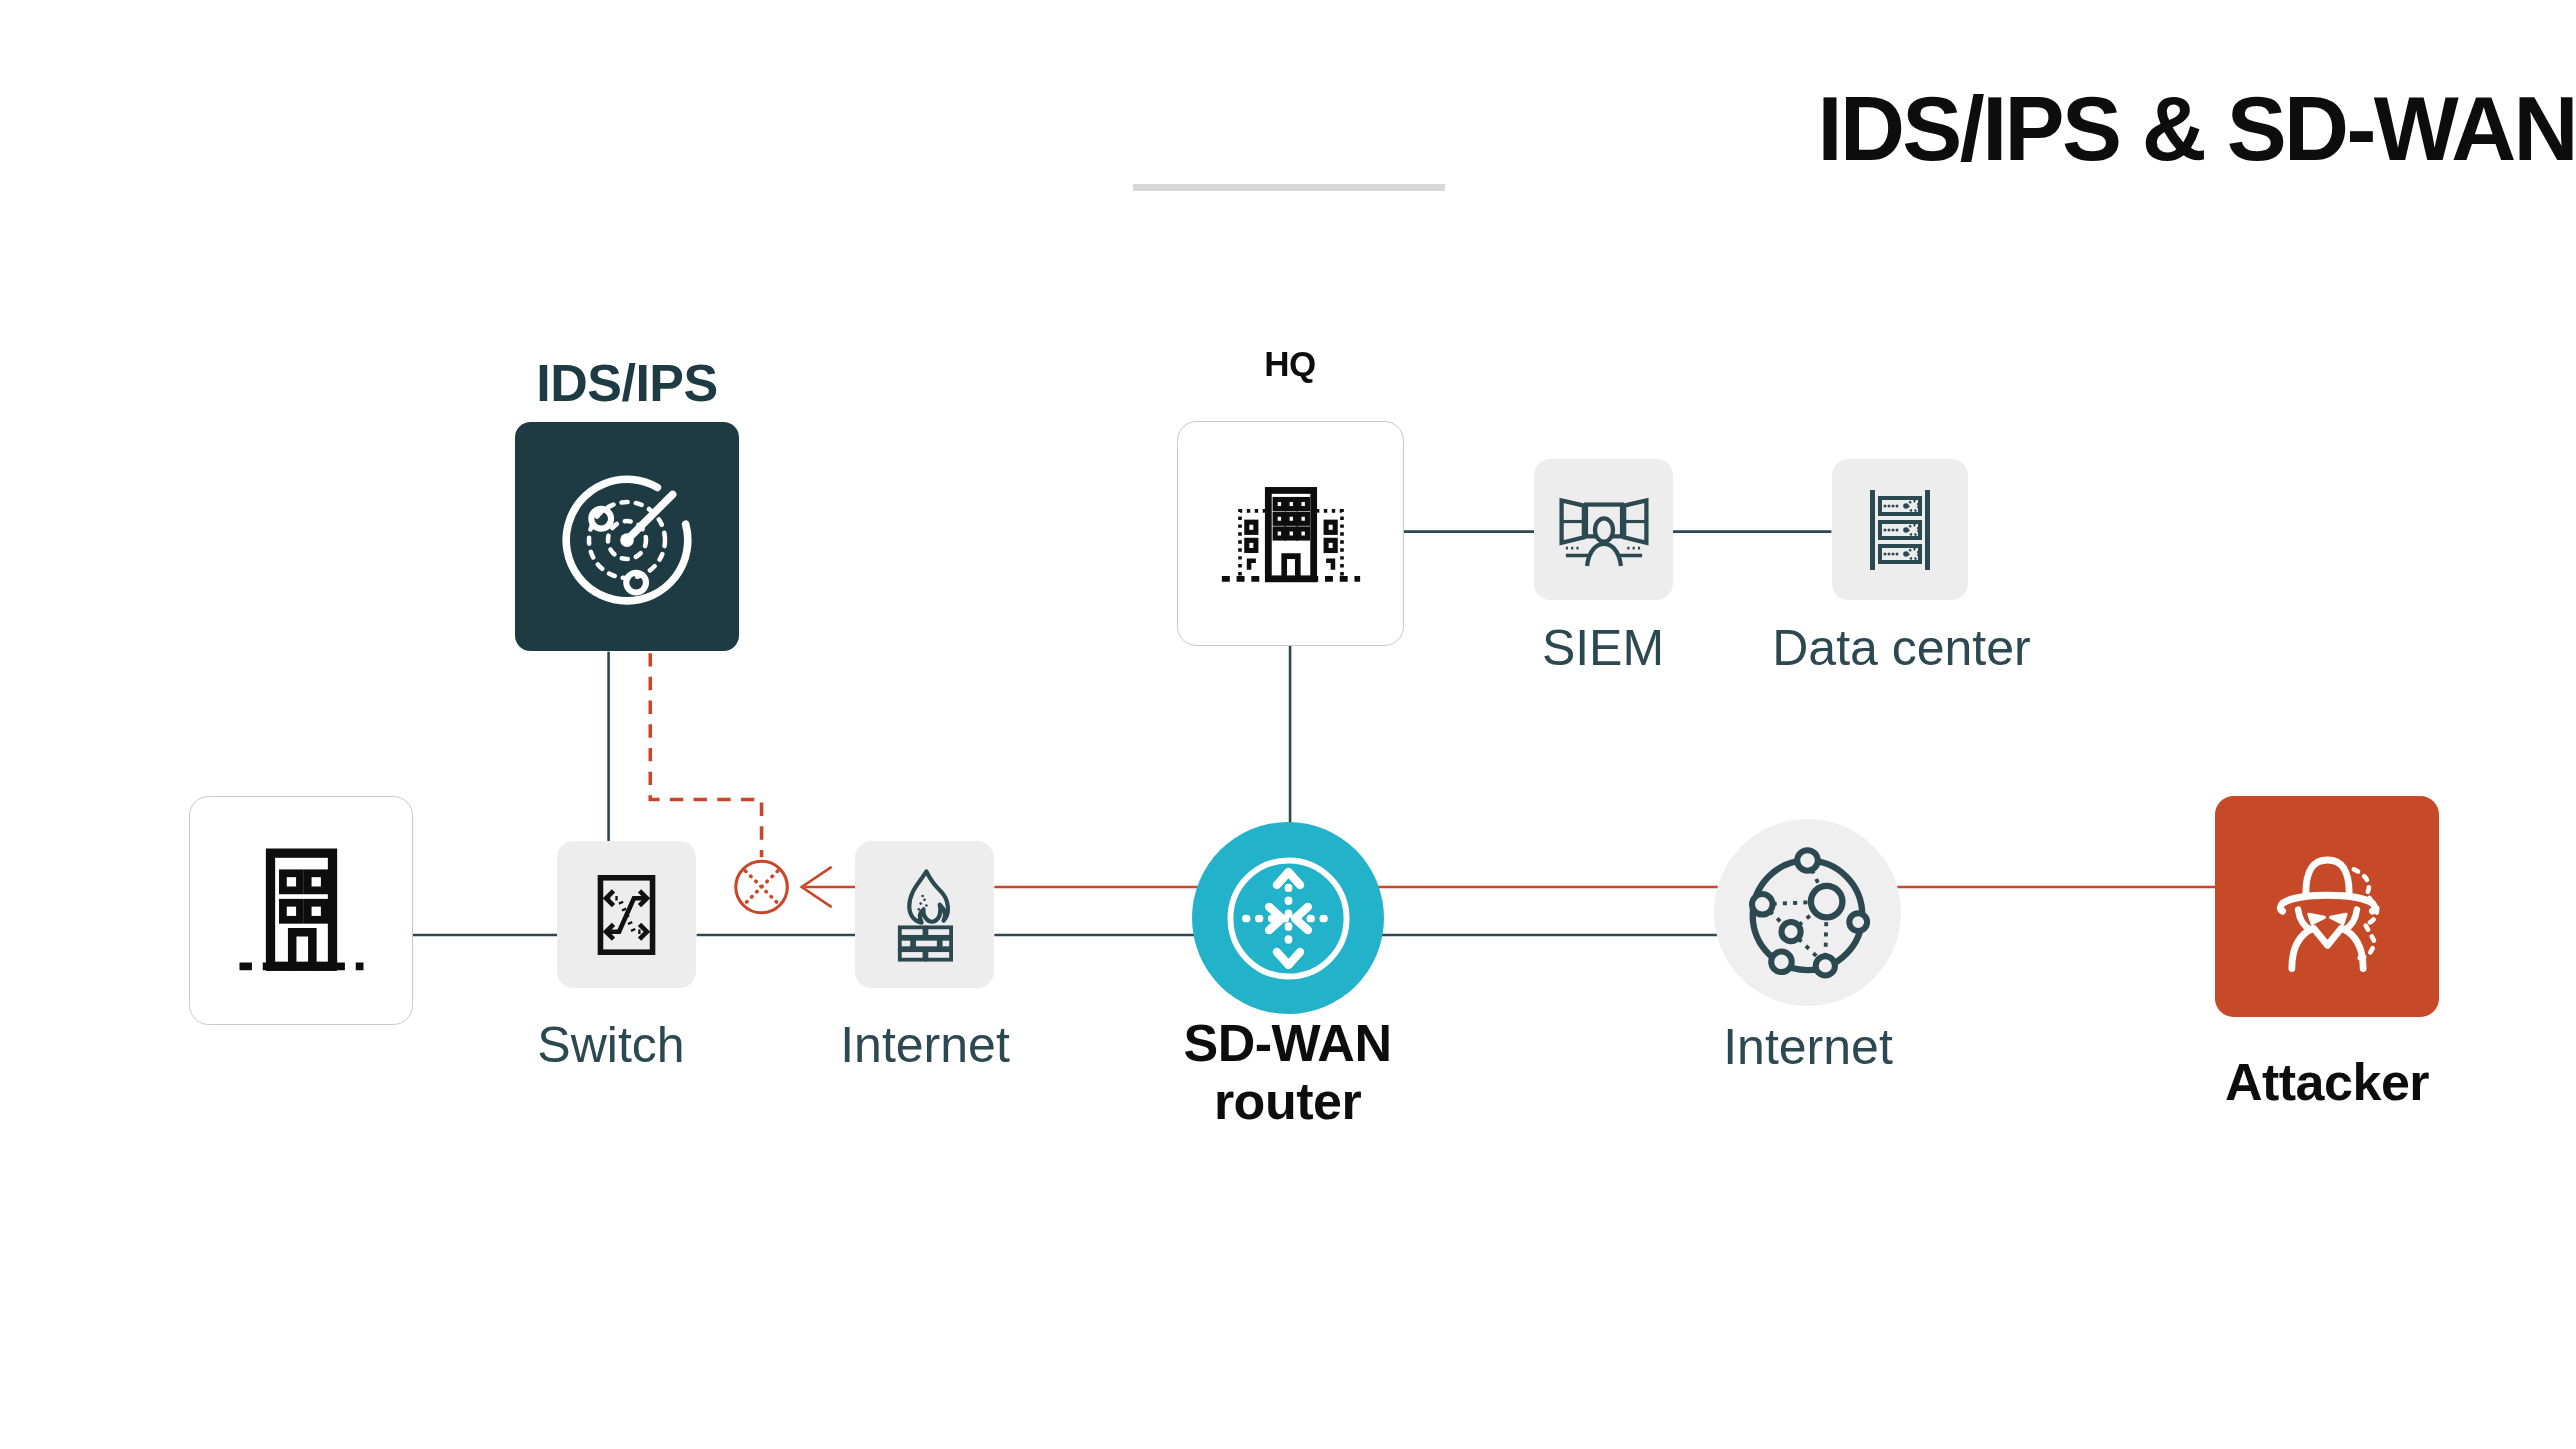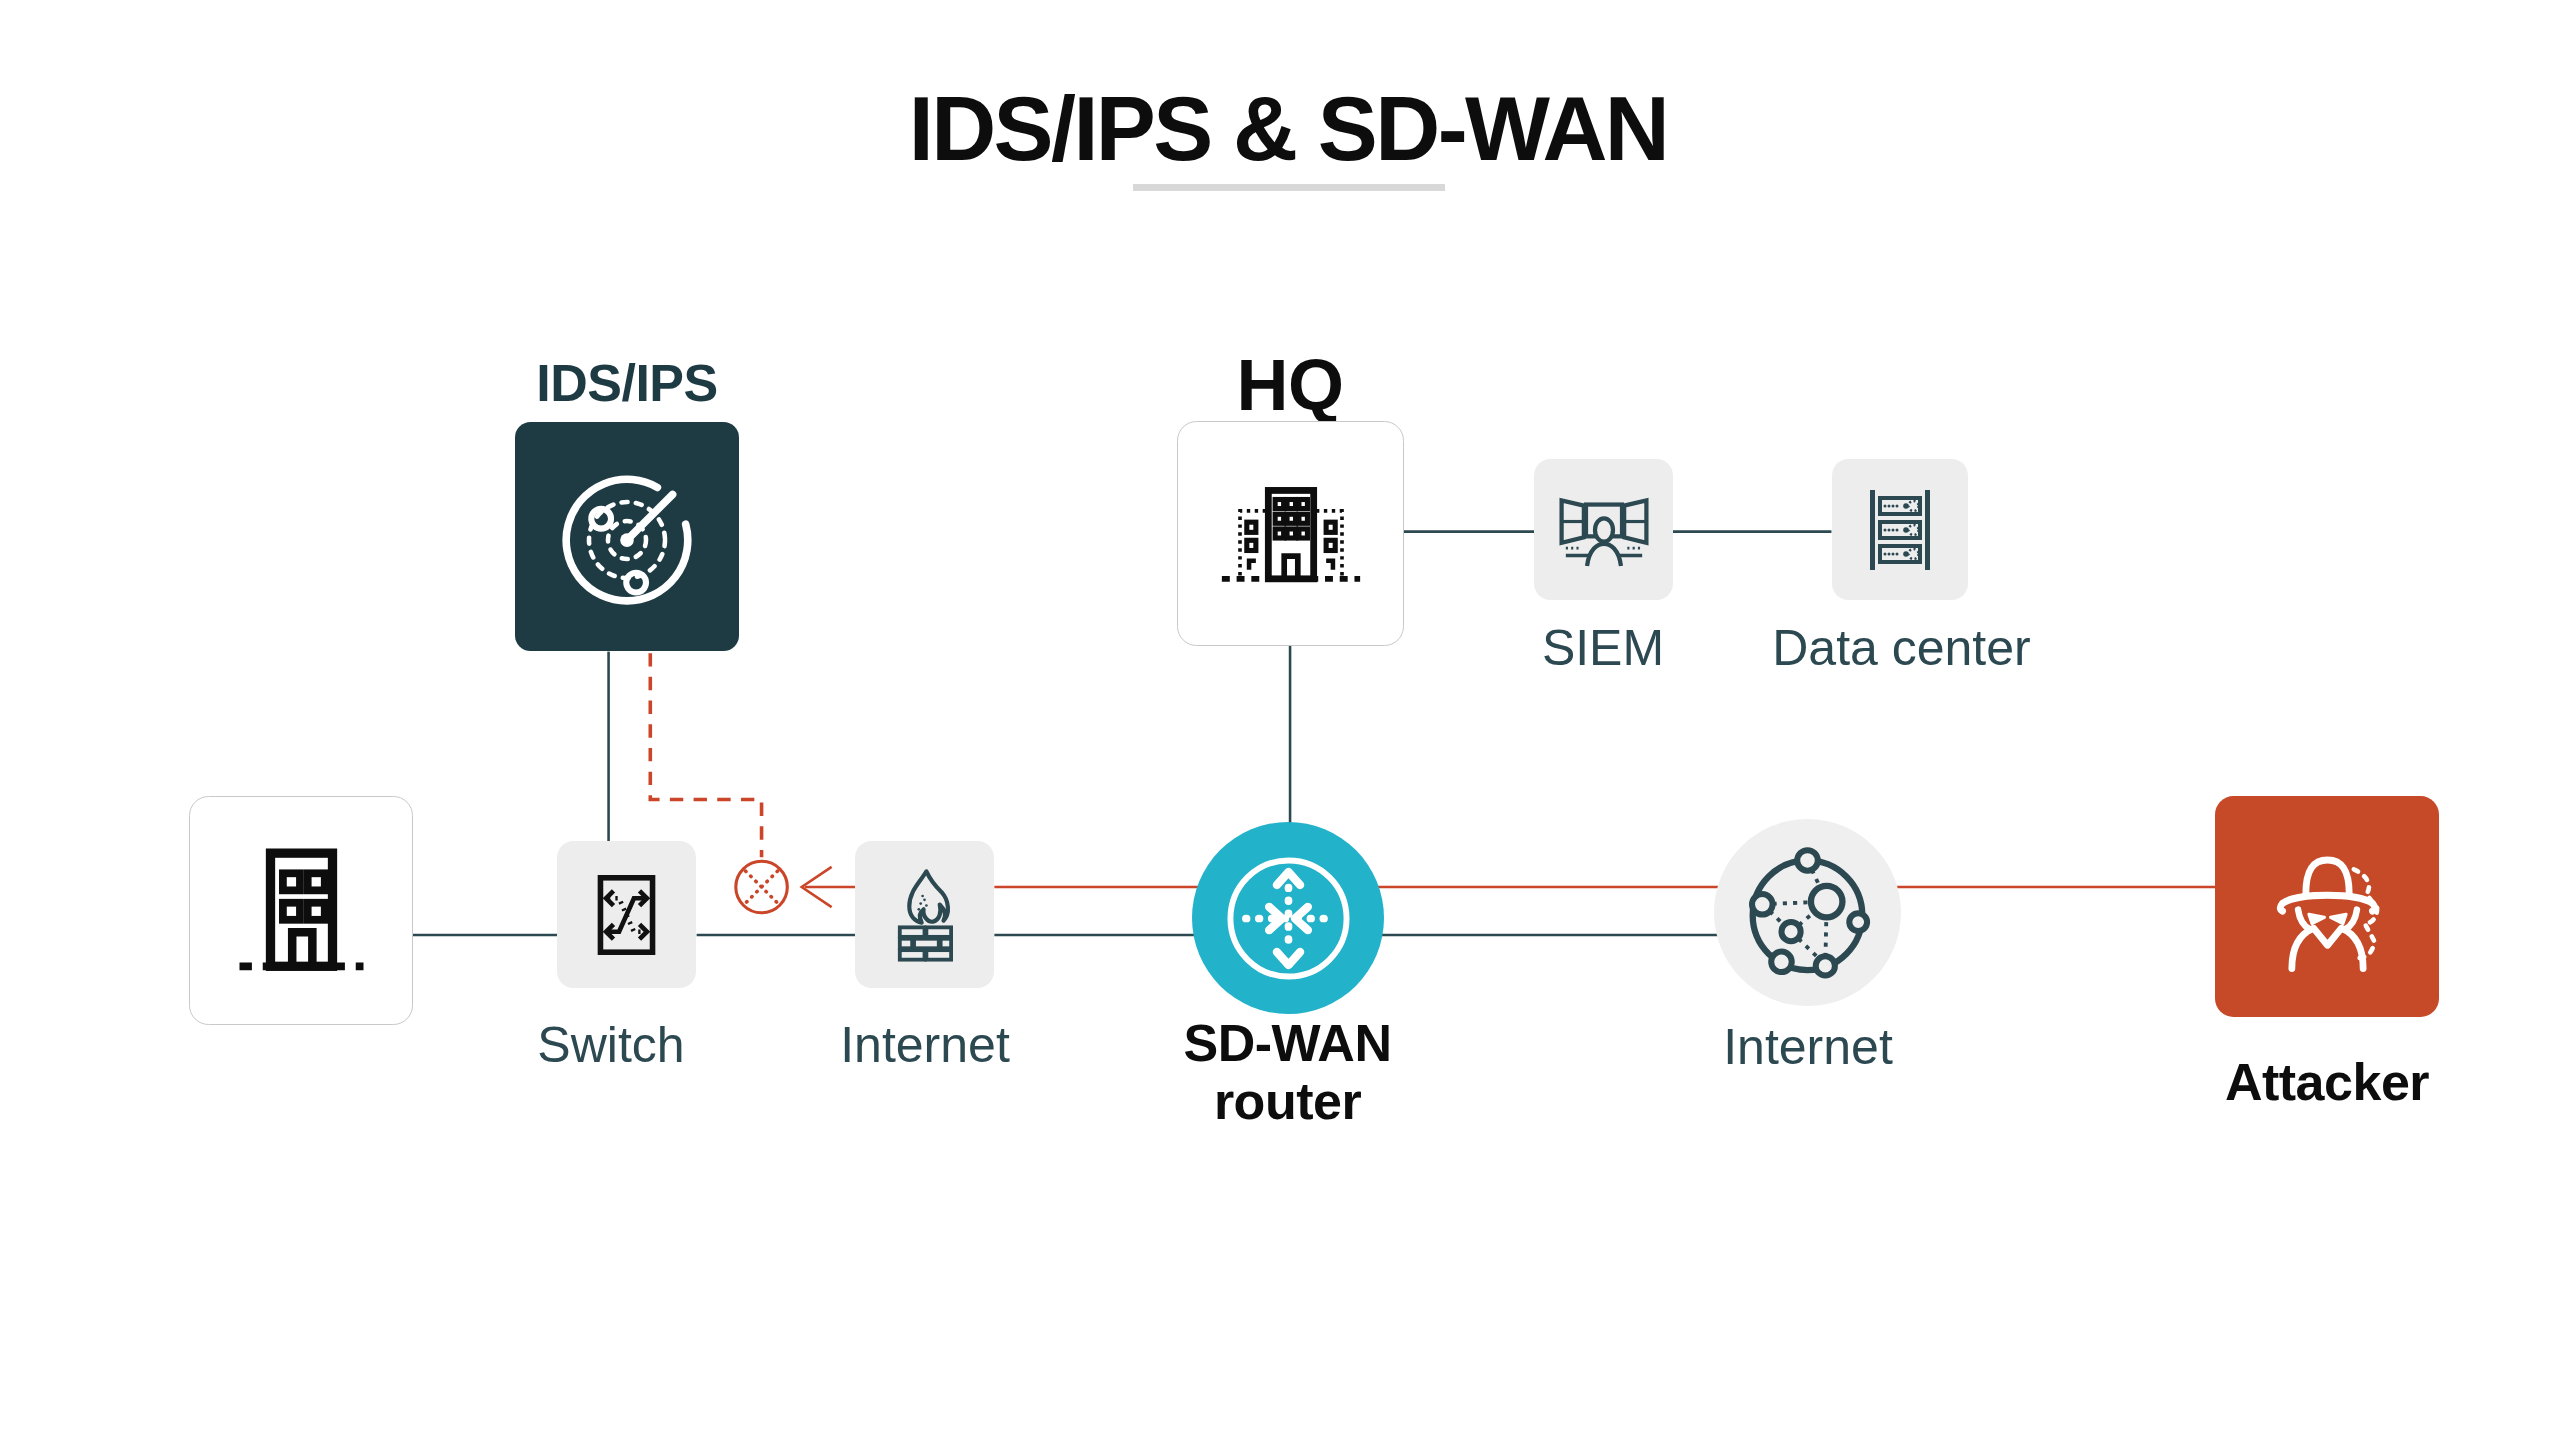--- a/index.html
+++ b/index.html
@@ -9,23 +9,23 @@
     --underline-gray:#d8d8d8; --icon-white:#ffffff;
   }
   html,body{margin:0;padding:0;background:var(--background);}
   body{font-family:"Liberation Sans", sans-serif;}
   #canvas{position:relative;width:2576px;height:1449px;background:var(--background);overflow:hidden;}
   #connectors{position:absolute;left:0;top:0;}
   .lbl{position:absolute;text-align:center;white-space:normal;}
   .lbl.bold{font-weight:700;font-size:52px;color:var(--ink-black);letter-spacing:-0.5px;}
   .lbl.reg{font-weight:400;font-size:50px;color:var(--dark-teal);}
   .lbl.tealbold{font-weight:700;font-size:52px;color:var(--ids-box-bg);letter-spacing:-0.5px;}
-  .lbl.hq{font-size:72px;}
+  .lbl.hq{font-size:35px;}
   .lbl.two{line-height:1.12;}
-  #page-title{position:absolute;left:0;top:78px;width:2576px;text-align:center;
+  #page-title{position:absolute;left:0;top:78px;width:2576px;text-align:right;
     font-weight:700;font-size:90px;letter-spacing:-2.6px;color:var(--ink-black);}
   #title-underline{position:absolute;left:1133px;top:184px;width:312px;height:6.7px;background:var(--underline-gray);}
   .box{position:absolute;display:flex;align-items:center;justify-content:center;box-sizing:border-box;}
   .card{background:#fff;border:1.5px solid var(--card-border);border-radius:19.6px;}
   .chip{background:var(--node-gray-bg);border-radius:16.5px;}
   .darkbox{background:var(--ids-box-bg);border-radius:15.5px;}
   .redbox{background:var(--attacker-bg);border-radius:18.5px;}
   .circle{border-radius:50%;}
   .teal{background:var(--sdwan-teal);}
   .graycircle{background:#efefef;}

